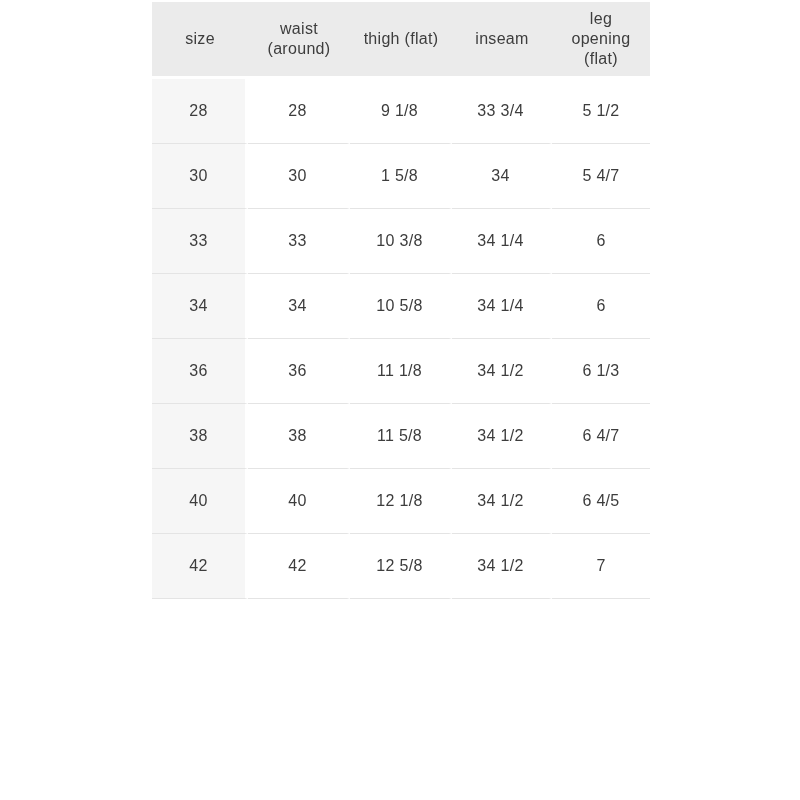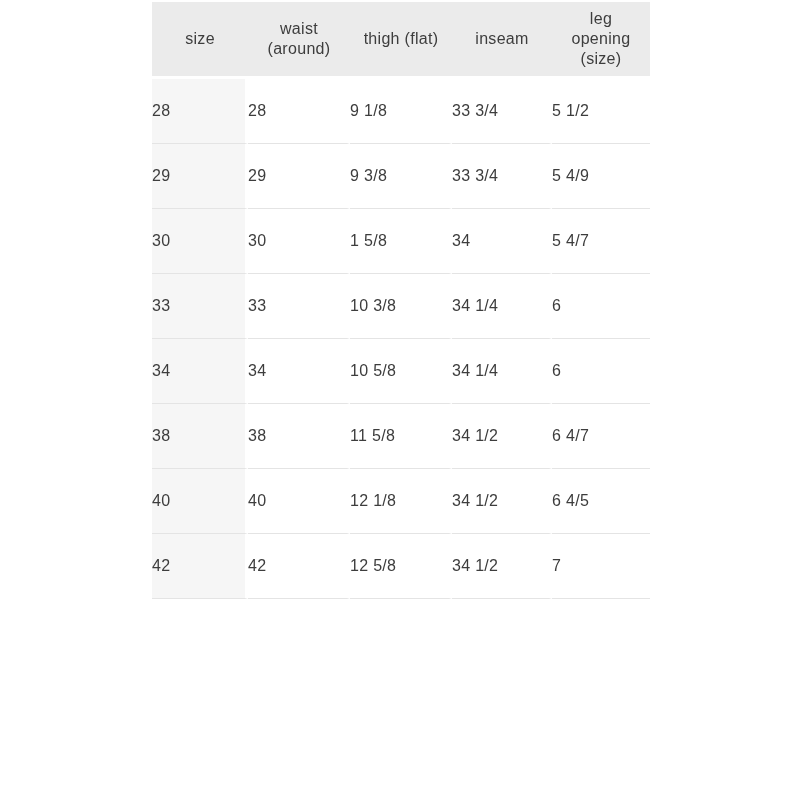--- a/index.html
+++ b/index.html
@@ -37,20 +37,21 @@
     text-align: center;
     vertical-align: middle;
     padding: 6px 10px;
     border-bottom: 3px solid #ffffff; 
   }
   td {
     background: #ffffff;
     height: 65px;
     font-size: 16px;
     letter-spacing: 0.3px;
+    text-align: center;
     vertical-align: middle;
     border-bottom: 1px solid #e4e4e4; 
   }
   td:not(:last-child) {
     border-right: 3px solid #ffffff;  
   }
   td:first-child {
     background: #f6f6f6;              
   }
 </style>
@@ -65,37 +66,30 @@
         <col class="c-thigh">
         <col class="c-inseam">
         <col class="c-leg">
     </colgroup>
     <thead>
       <tr>
           <th>size</th>
           <th>waist (around)</th>
           <th>thigh (flat)</th>
           <th>inseam</th>
-          <th>leg opening (size)</th>
+          <th>leg opening (flat)</th>
         </tr>
     </thead>
     <tbody>
         <tr>
           <td>28</td>
           <td>28</td>
           <td>9 1/8</td>
           <td>33 3/4</td>
           <td>5 1/2</td>
-        </tr>
-        <tr>
-          <td>29</td>
-          <td>29</td>
-          <td>9 3/8</td>
-          <td>33 3/4</td>
-          <td>5 4/9</td>
         </tr>
         <tr>
           <td>30</td>
           <td>30</td>
           <td>1 5/8</td>
           <td>34</td>
           <td>5 4/7</td>
         </tr>
         <tr>
           <td>33</td>
@@ -103,20 +97,27 @@
           <td>10 3/8</td>
           <td>34 1/4</td>
           <td>6</td>
         </tr>
         <tr>
           <td>34</td>
           <td>34</td>
           <td>10 5/8</td>
           <td>34 1/4</td>
           <td>6</td>
+        </tr>
+        <tr>
+          <td>36</td>
+          <td>36</td>
+          <td>11 1/8</td>
+          <td>34 1/2</td>
+          <td>6 1/3</td>
         </tr>
         <tr>
           <td>38</td>
           <td>38</td>
           <td>11 5/8</td>
           <td>34 1/2</td>
           <td>6 4/7</td>
         </tr>
         <tr>
           <td>40</td>

